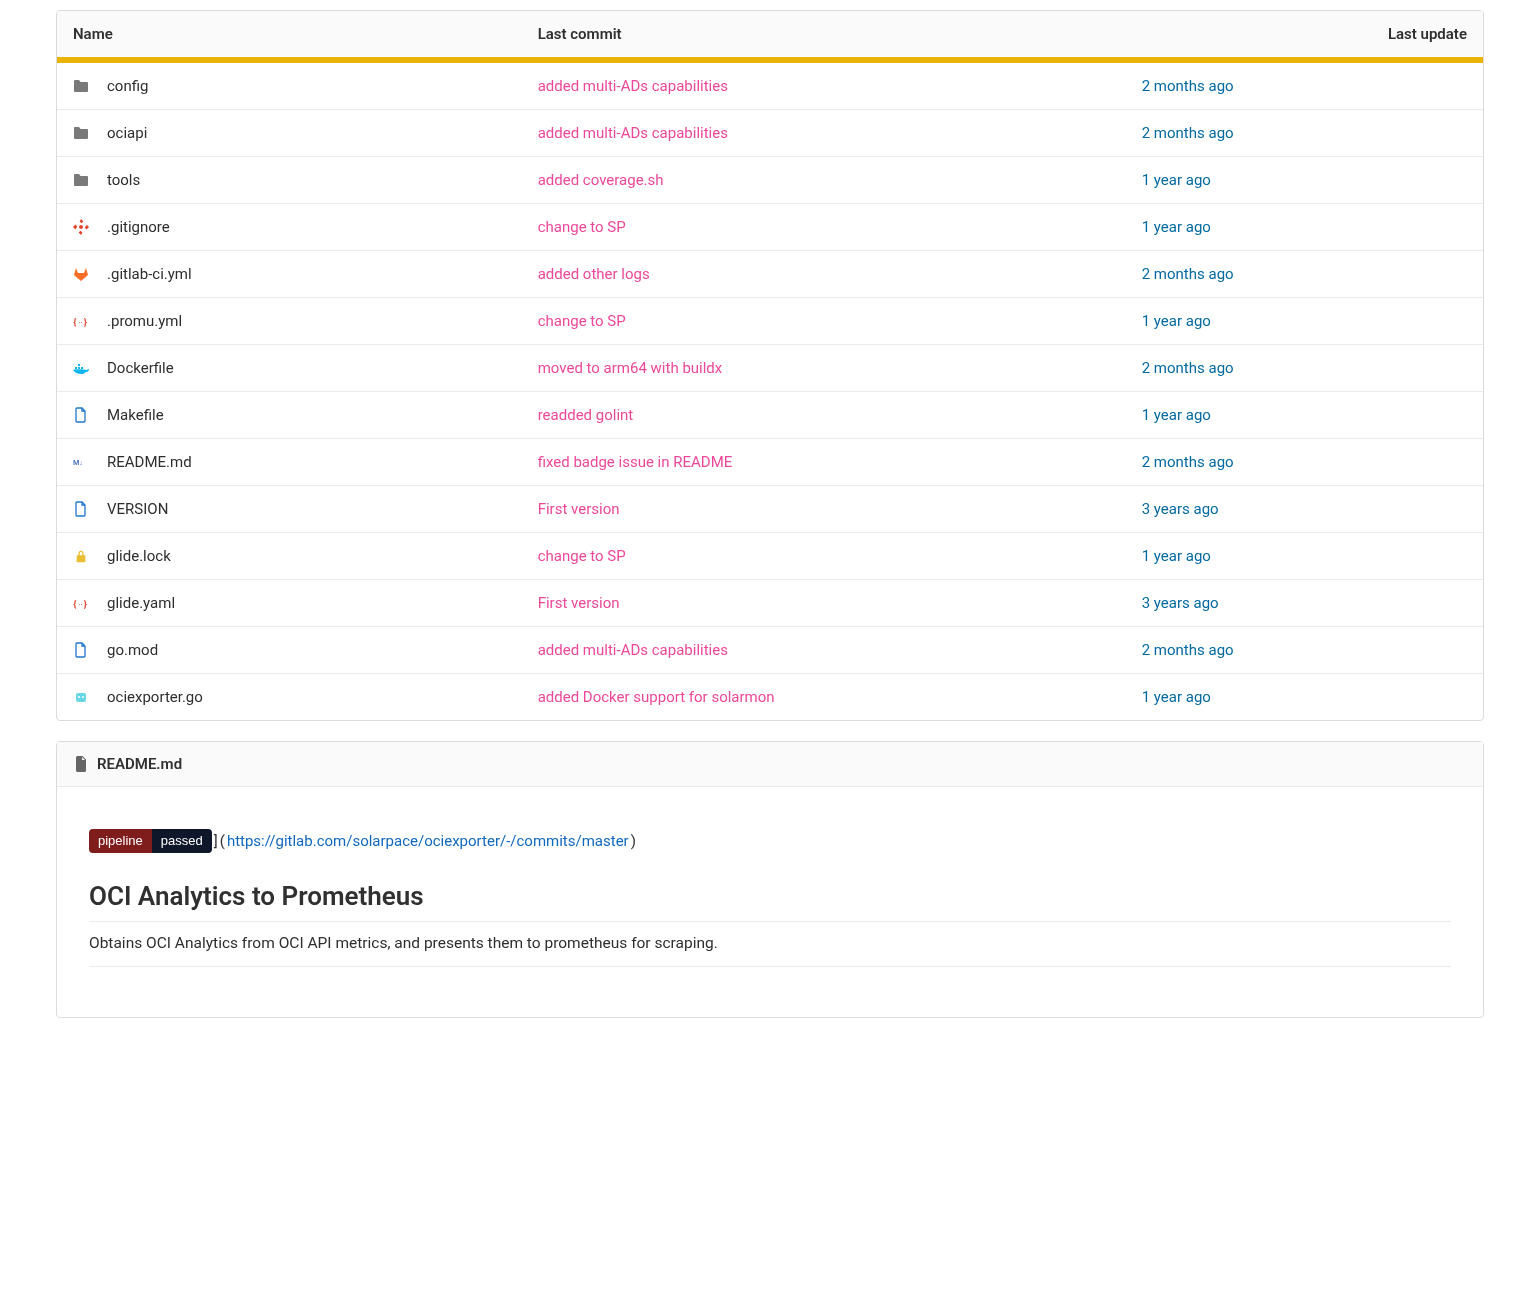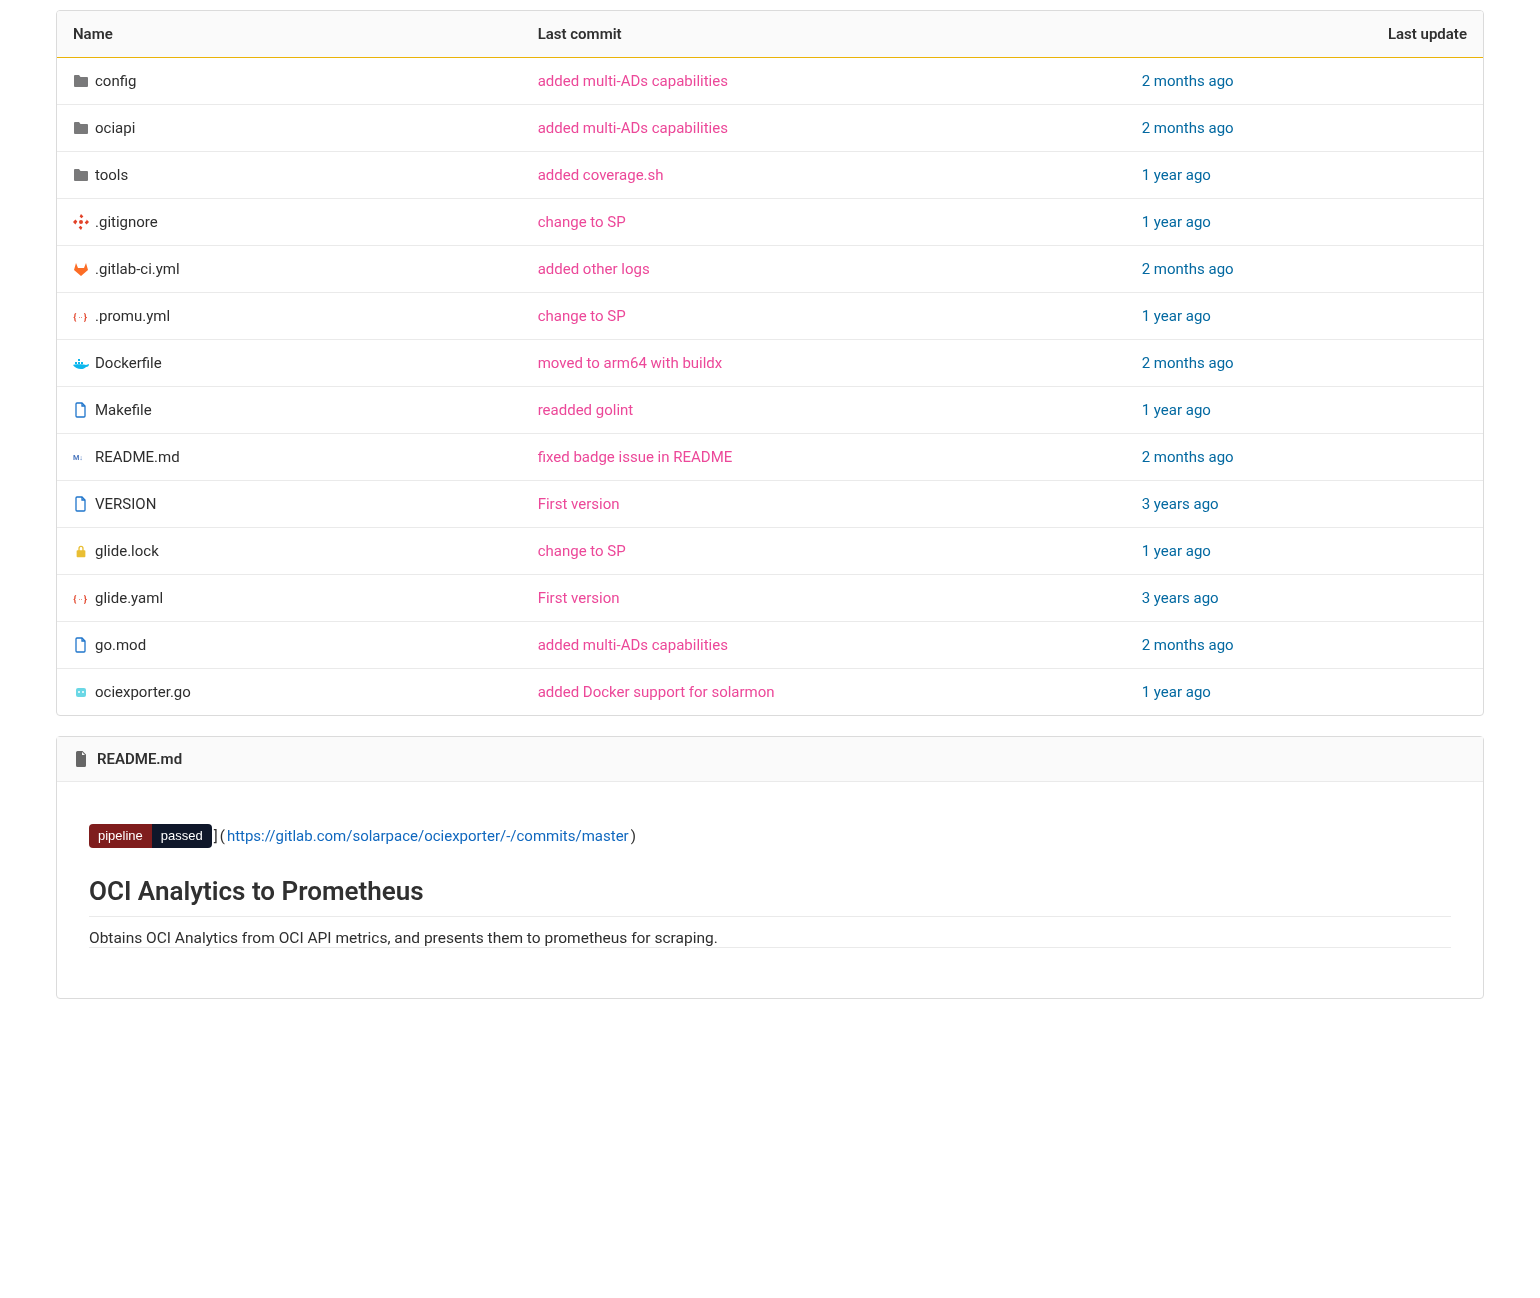--- a/index.html
+++ b/index.html
@@ -13,36 +13,36 @@
   .file-tree {
     border: 1px solid #dbdbdb;
     border-radius: 4px;
     overflow: hidden;
     margin-top: 10px;
   }
   .file-tree-header {
     display: grid;
     grid-template-columns: 1fr 1.3fr 0.7fr;
     background: #fafafa;
-    border-bottom: 1px solid #eab308;
+    border-bottom: 6px solid #eab308;
     padding: 14px 16px;
     font-weight: 600;
     font-size: 15px;
   }
   .file-tree-header .col-update { text-align: right; }
   .file-row {
     display: grid;
     grid-template-columns: 1fr 1.3fr 0.7fr;
     padding: 14px 16px;
     border-bottom: 1px solid #eaeaea;
     font-size: 15px;
     align-items: center;
   }
   .file-row:last-child { border-bottom: none; }
-  .file-name-cell { display: flex; align-items: center; gap: 6px; }
+  .file-name-cell { display: flex; align-items: center; gap: 18px; }
   .file-name-cell .name-text { color: #2e2e2e; }
   .file-commit-cell { color: #ec4899; }
   .file-update-cell { color: #0369a1; text-align: left; }
   .icon { width: 16px; height: 16px; flex-shrink: 0; display:inline-flex; align-items:center; justify-content:center;}
   .readme-panel {
     border: 1px solid #dbdbdb;
     border-radius: 4px;
     margin-top: 20px;
   }
   .readme-header {
@@ -68,21 +68,21 @@
   .badge .left { background: #7f1d1d; color: #fff; padding: 2px 9px; }
   .badge .right { background: #0f172a; color: #fff; padding: 2px 9px; }
   .readme-link { color: #1068bf; text-decoration: none; }
   .readme-h1 {
     font-size: 26px;
     font-weight: 600;
     margin-bottom: 12px;
     padding-bottom: 10px;
     border-bottom: 1px solid #eaeaea;
   }
-  .readme-p { font-size: 15.5px; color: #2e2e2e; margin-bottom: 20px; border-bottom: 1px solid #eaeaea;}
+  .readme-p { font-size: 15.5px; color: #2e2e2e; margin-bottom: 20px; padding-bottom:14px; border-bottom: 1px solid #eaeaea;}
 </style>
 </head>
 <body>
 
 <div class="file-tree">
   <div class="file-tree-header">
     <div class="col-name">Name</div>
     <div class="col-commit">Last commit</div>
     <div class="col-update">Last update</div>
   </div>

